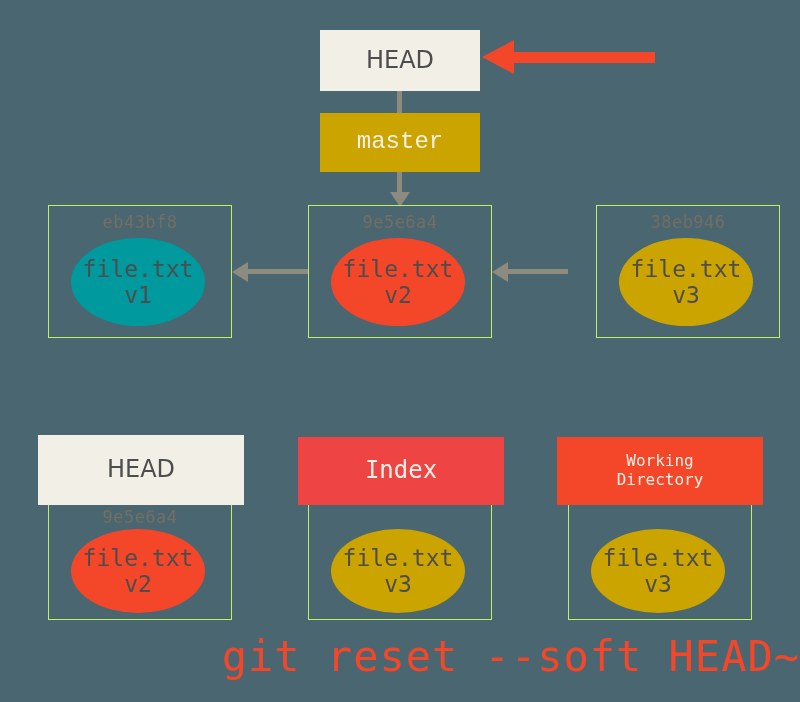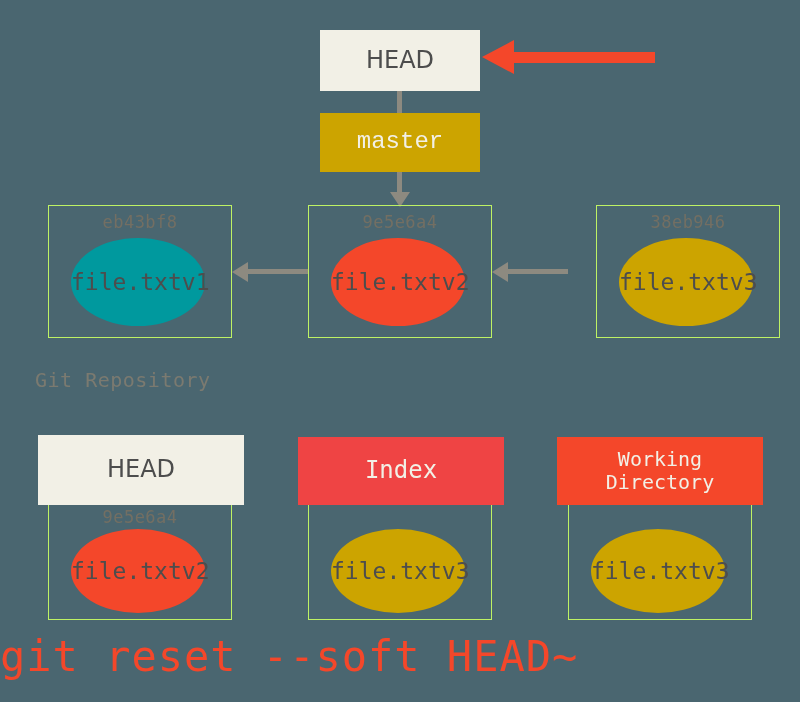--- a/index.html
+++ b/index.html
@@ -126,22 +126,23 @@
     left: 0;
     width: 100%;
     text-align: center;
     font-size: 17px;
     color: #736f63;
     letter-spacing: 0.5px;
   }
   .blob {
     position: absolute;
     display: flex;
-    flex-direction: row;
+    flex-direction: column;
     align-items: center;
+    justify-content: center;
     border-radius: 50% / 50%;
     color: #4d4d4d;
     font-size: 23px;
     line-height: 1.15;
     text-align: center;
   }
   .blob span { display: block; }
 
   
   .stage-box {
@@ -154,34 +155,33 @@
     line-height: 1.16;
     z-index: 3;
   }
 
   
   .command {
     position: absolute;
     left: 0;
     top: 632px;
     width: 800px;
-    text-align: left;
+    text-align: right;
     color: #f4472a;
     font-size: 42px;
     letter-spacing: 1px;
     white-space: pre;
   }
 </style>
 </head>
 <body>
 
 <div class="stage">
 
   <div class="repo-frame"></div>
-  <div class="repo-label">Git Repository</div>
 
   <div class="label-box head-box">
     <span>HEAD</span>
   </div>
 
   <div class="vline" style="left:397px; top:91px; height:23px;"></div>
 
   <div class="label-box master-box">
     <span>master</span>
   </div>
@@ -237,21 +237,21 @@
     <span>Index</span>
   </div>
   <div class="commit-box" style="left:308px; top:500px; width:184px; height:120px;">
     <div class="commit-hash" style="top:6px;"></div>
     <div class="blob" style="left:22px; top:28px; width:134px; height:84px; background:#cca400;">
       <span>file.txt</span>
       <span>v3</span>
     </div>
   </div>
 
-  <div class="stage-box" style="left:557px; top:437px; width:206px; height:68px; background:#f4472a; color:#f2f0e6; font-size:20px; white-space:pre-line;">
+  <div class="stage-box" style="left:557px; top:437px; width:206px; height:68px; background:#f4472a; color:#f2f0e6; font-size:16px; white-space:pre-line;">
     <span>Working
 Directory</span>
   </div>
   <div class="commit-box" style="left:568px; top:500px; width:184px; height:120px;">
     <div class="commit-hash" style="top:6px;"></div>
     <div class="blob" style="left:22px; top:28px; width:134px; height:84px; background:#cca400;">
       <span>file.txt</span>
       <span>v3</span>
     </div>
   </div>

